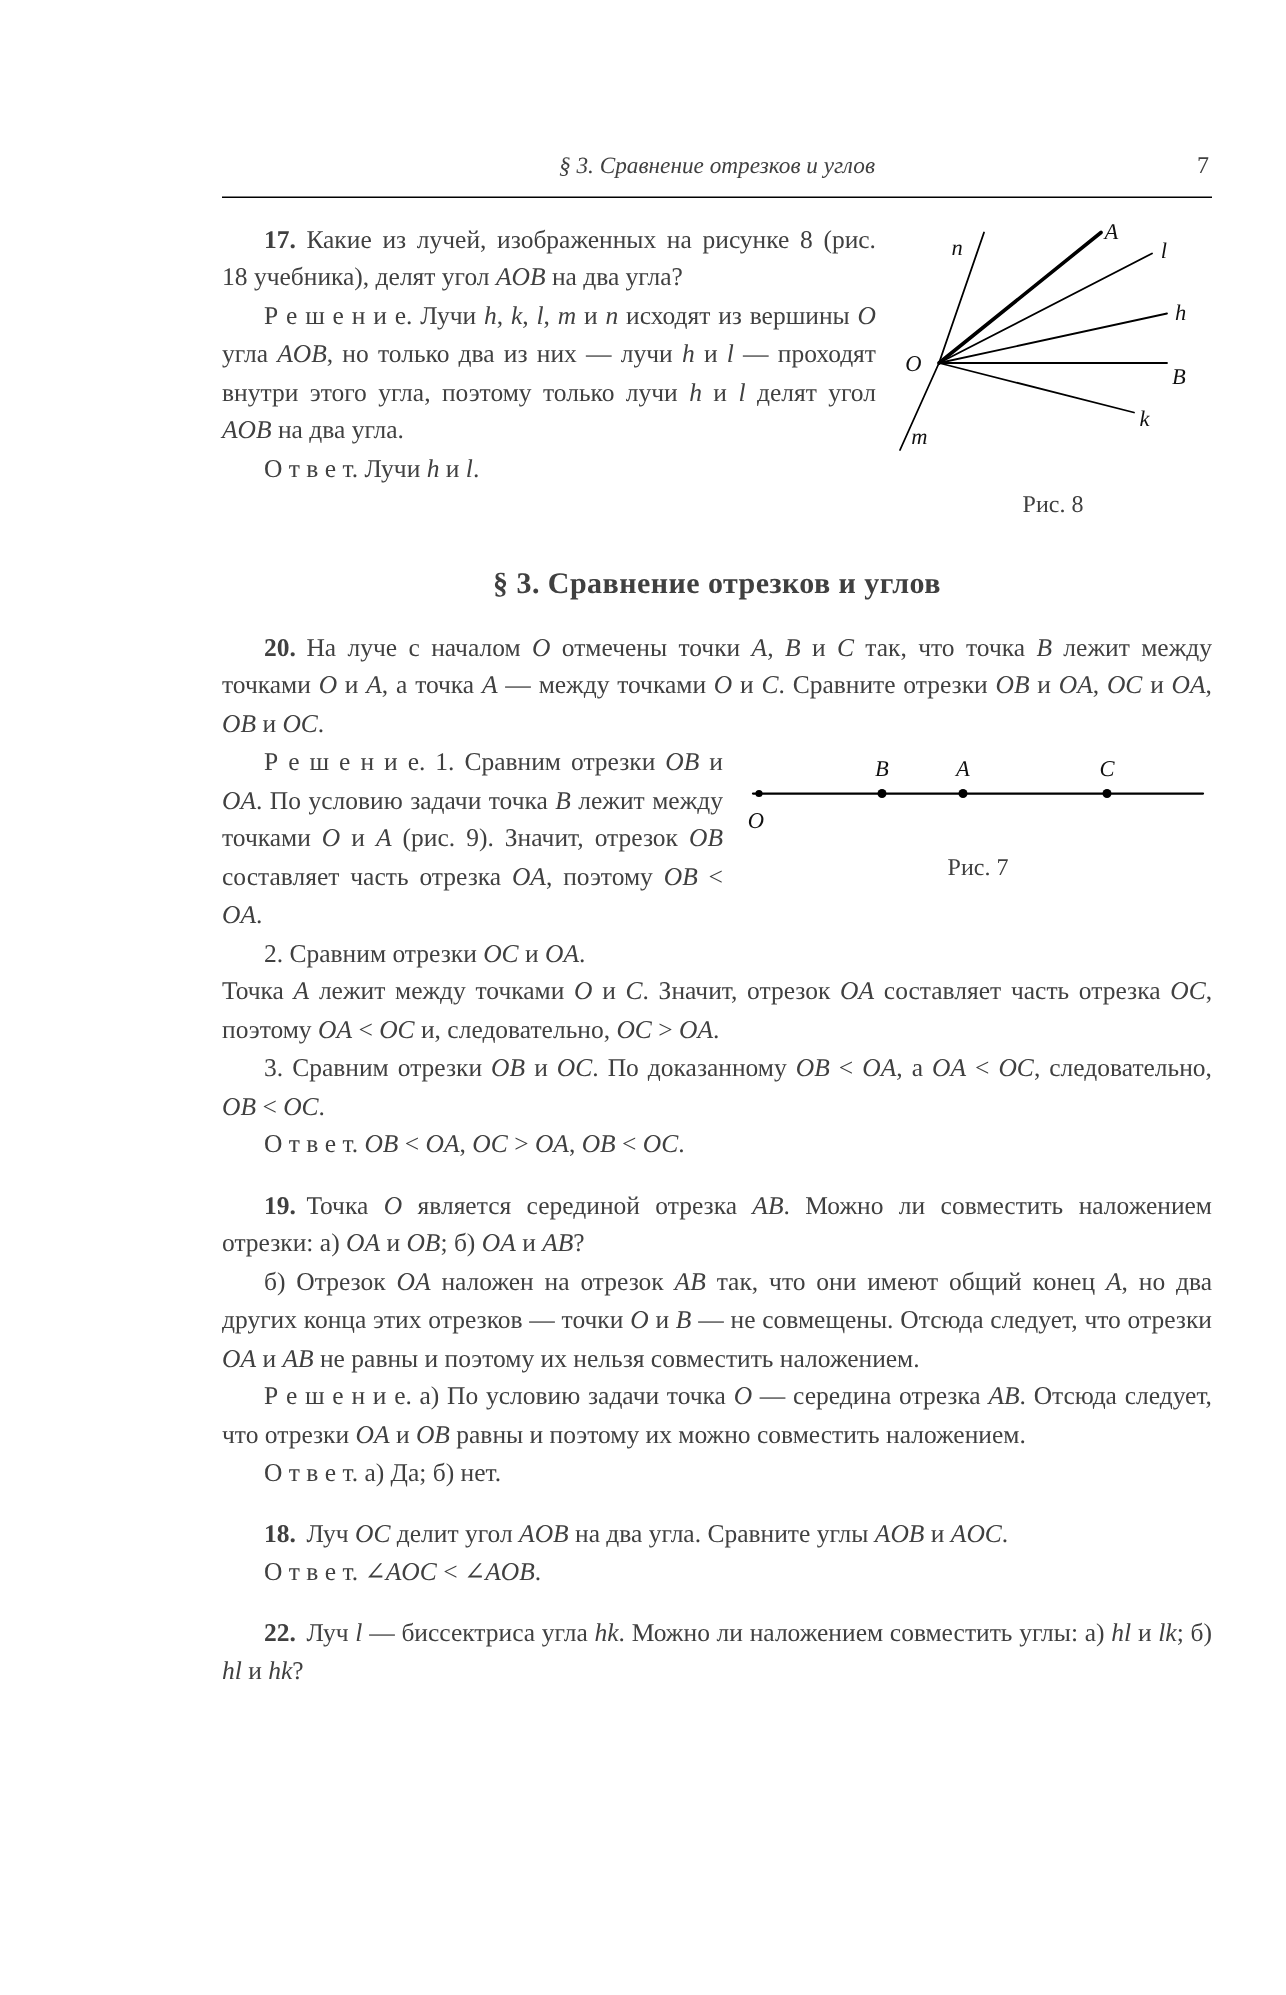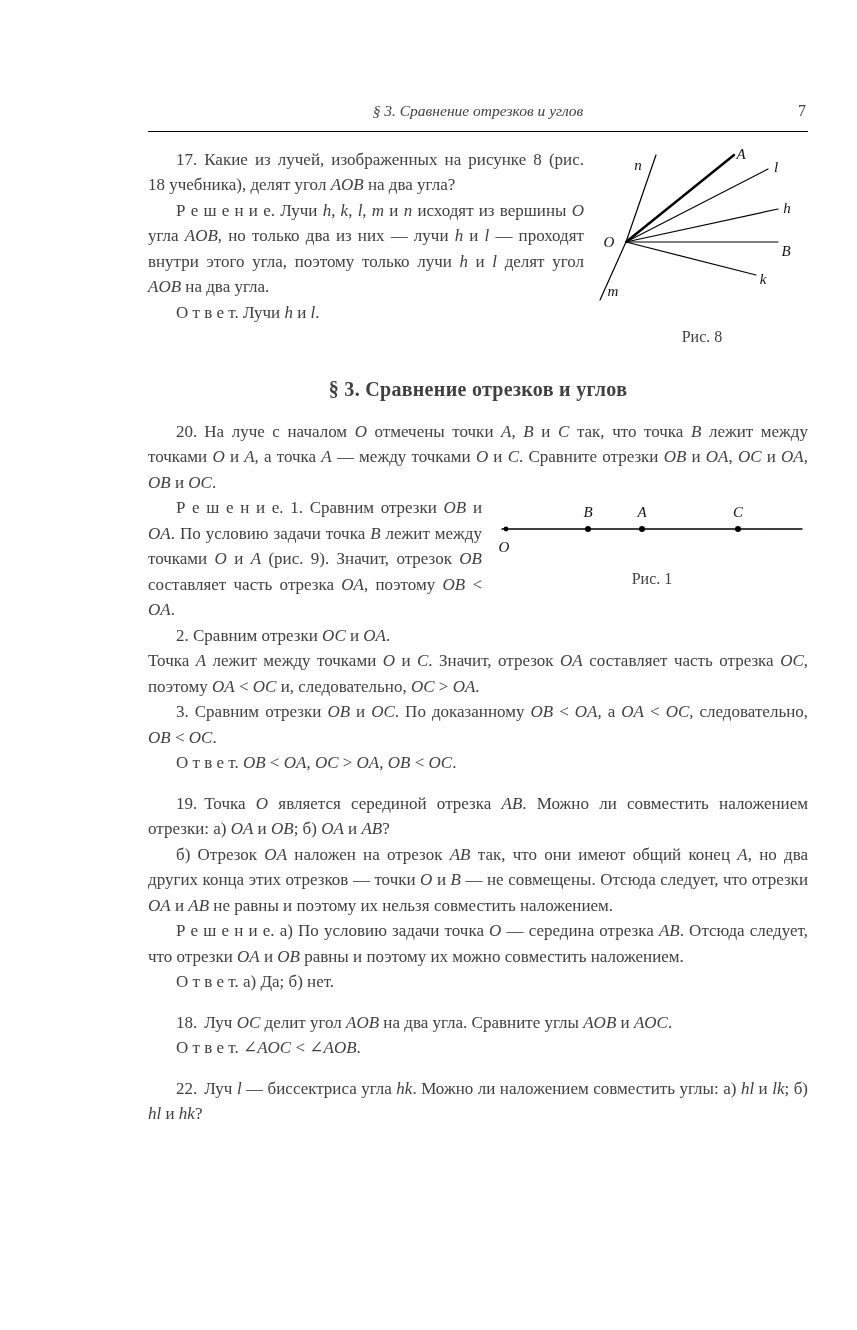--- a/index.html
+++ b/index.html
@@ -9,21 +9,21 @@
     font-family:"Liberation Serif","DejaVu Serif",serif;
     font-size:17px; line-height:25.5px; color:#404040;
     padding:98px 97px 0 100px; position:relative;margin-left:48px;
   }
   .header { position:relative; text-align:center; font-style:italic; font-size:15.5px;
             padding-bottom:7px; border-bottom:1.4px solid #000; }
   .header .pagenum { position:absolute; right:2px; top:0; font-style:normal; font-size:16px; }
   .prob { margin-top:15px; }
   .prob p { text-align:justify; text-indent:28px; }
   .prob p.noindent { text-indent:0; }
-  .num { font-weight:normal; margin-right:7px; }
+  .num { font-weight:bold; margin-right:7px; }
   .section-title { text-align:center; font-weight:bold; font-size:20px;
                    letter-spacing:0.3px; margin:24px 0 16px 0; }
   .figfloat { text-align:center; }
   .fig8 { float:right; width:212px; margin:0 0 4px 12px; }
   .fig9 { float:right; width:312px; margin:4px 0 2px 14px; }
   .figcap { font-size:16px; margin-top:5px; font-style:normal;text-align:center; }
   svg { display:block; }
   svg text { font-family:"Liberation Serif","DejaVu Serif",serif; font-style:italic; font-size:15px; fill:#111; }
   svg line { stroke:#000; stroke-width:1.2; stroke-linecap:round; }
   svg line.bold { stroke-width:2.4; }
@@ -76,21 +76,21 @@
         <line x1="6" y1="30" x2="306" y2="30" style="stroke-width:1.5"></line>
         <circle cx="10" cy="30" r="2.4"></circle>
         <circle cx="92" cy="30" r="3"></circle>
         <circle cx="146" cy="30" r="3"></circle>
         <circle cx="242" cy="30" r="3"></circle>
         <text x="8" y="53" text-anchor="middle">O</text>
         <text x="92" y="18" text-anchor="middle">B</text>
         <text x="146" y="18" text-anchor="middle">A</text>
         <text x="242" y="18" text-anchor="middle">C</text>
       </svg>
-      <div class="figcap">Рис. 1</div>
+      <div class="figcap">Рис. 7</div>
     </div>
     <p>Р е ш е н и е. 1. Сравним отрезки <i>OB</i> и <i>OA</i>. По условию задачи точка <i>B</i> лежит между точками <i>O</i> и <i>A</i> (рис. 9). Значит, отрезок <i>OB</i> составляет часть отрезка <i>OA</i>, поэтому <i>OB</i> &lt; <i>OA</i>.</p>
     <p>2. Сравним отрезки <i>OC</i> и <i>OA</i>.</p>
     <p class="noindent">Точка <i>A</i> лежит между точками <i>O</i> и <i>C</i>. Значит, отрезок <i>OA</i> составляет часть отрезка <i>OC</i>, поэтому <i>OA</i> &lt; <i>OC</i> и, следовательно, <i>OC</i> &gt; <i>OA</i>.</p>
     <p>3. Сравним отрезки <i>OB</i> и <i>OC</i>. По доказанному <i>OB</i> &lt; <i>OA</i>, а <i>OA</i> &lt; <i>OC</i>, следовательно, <i>OB</i> &lt; <i>OC</i>.</p>
     <p>О т в е т. <i>OB</i> &lt; <i>OA</i>, <i>OC</i> &gt; <i>OA</i>, <i>OB</i> &lt; <i>OC</i>.</p>
     <div class="clear"></div>
   </div>
 
   <div class="prob">

